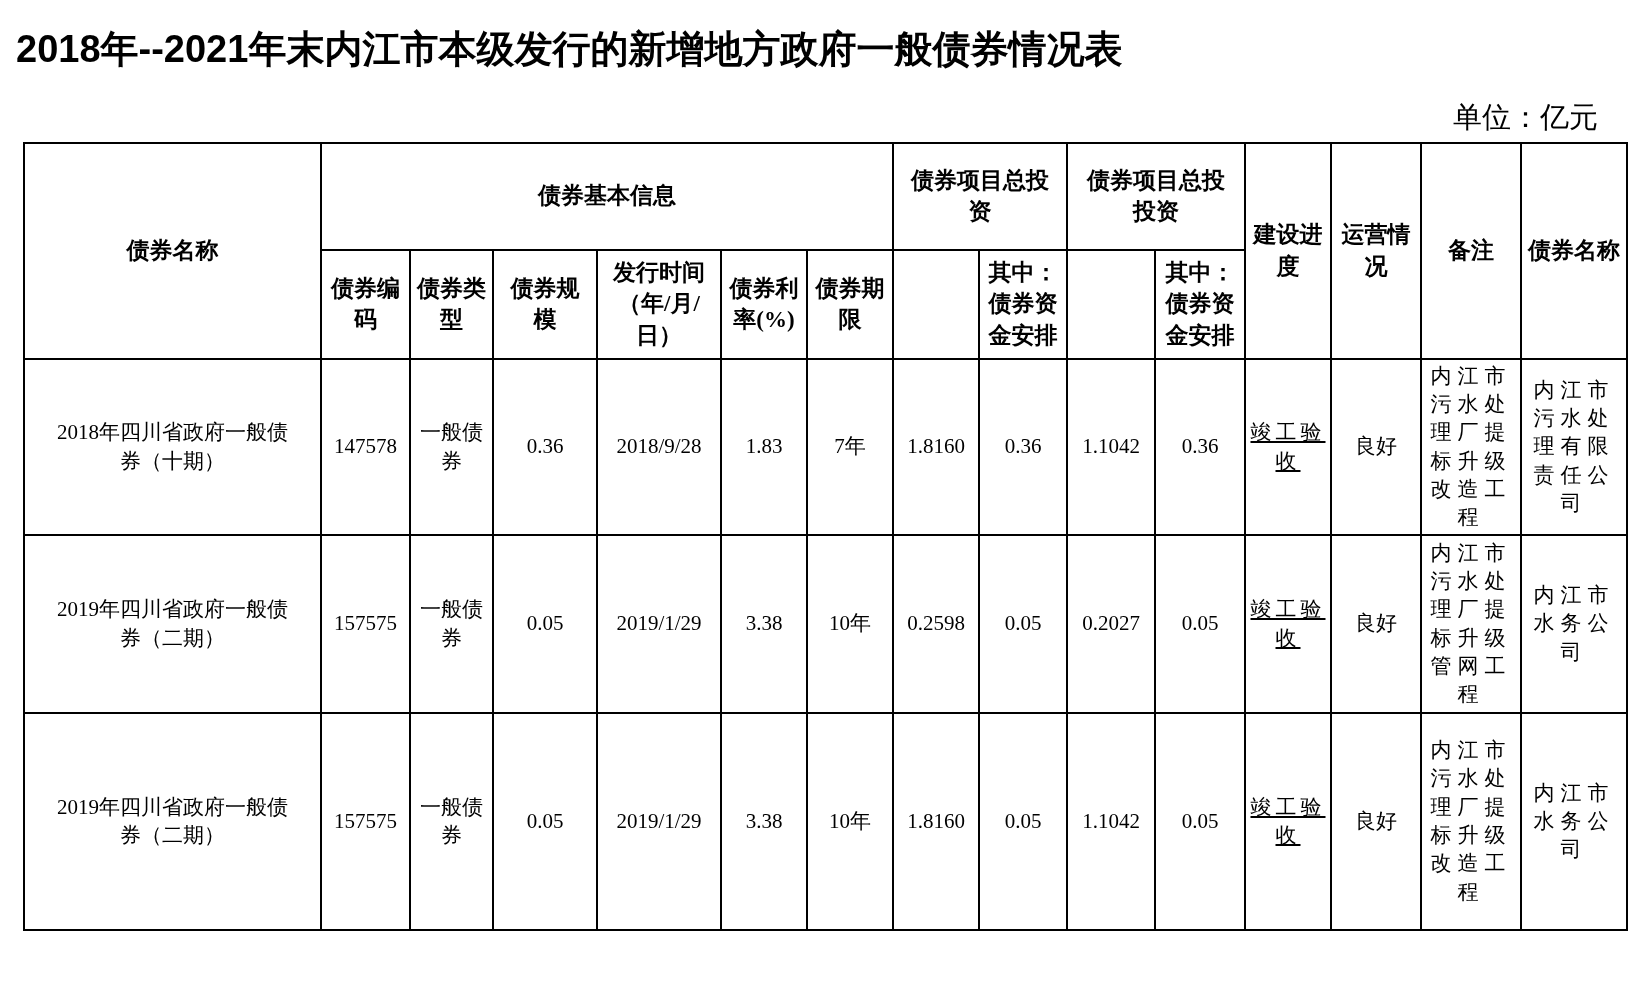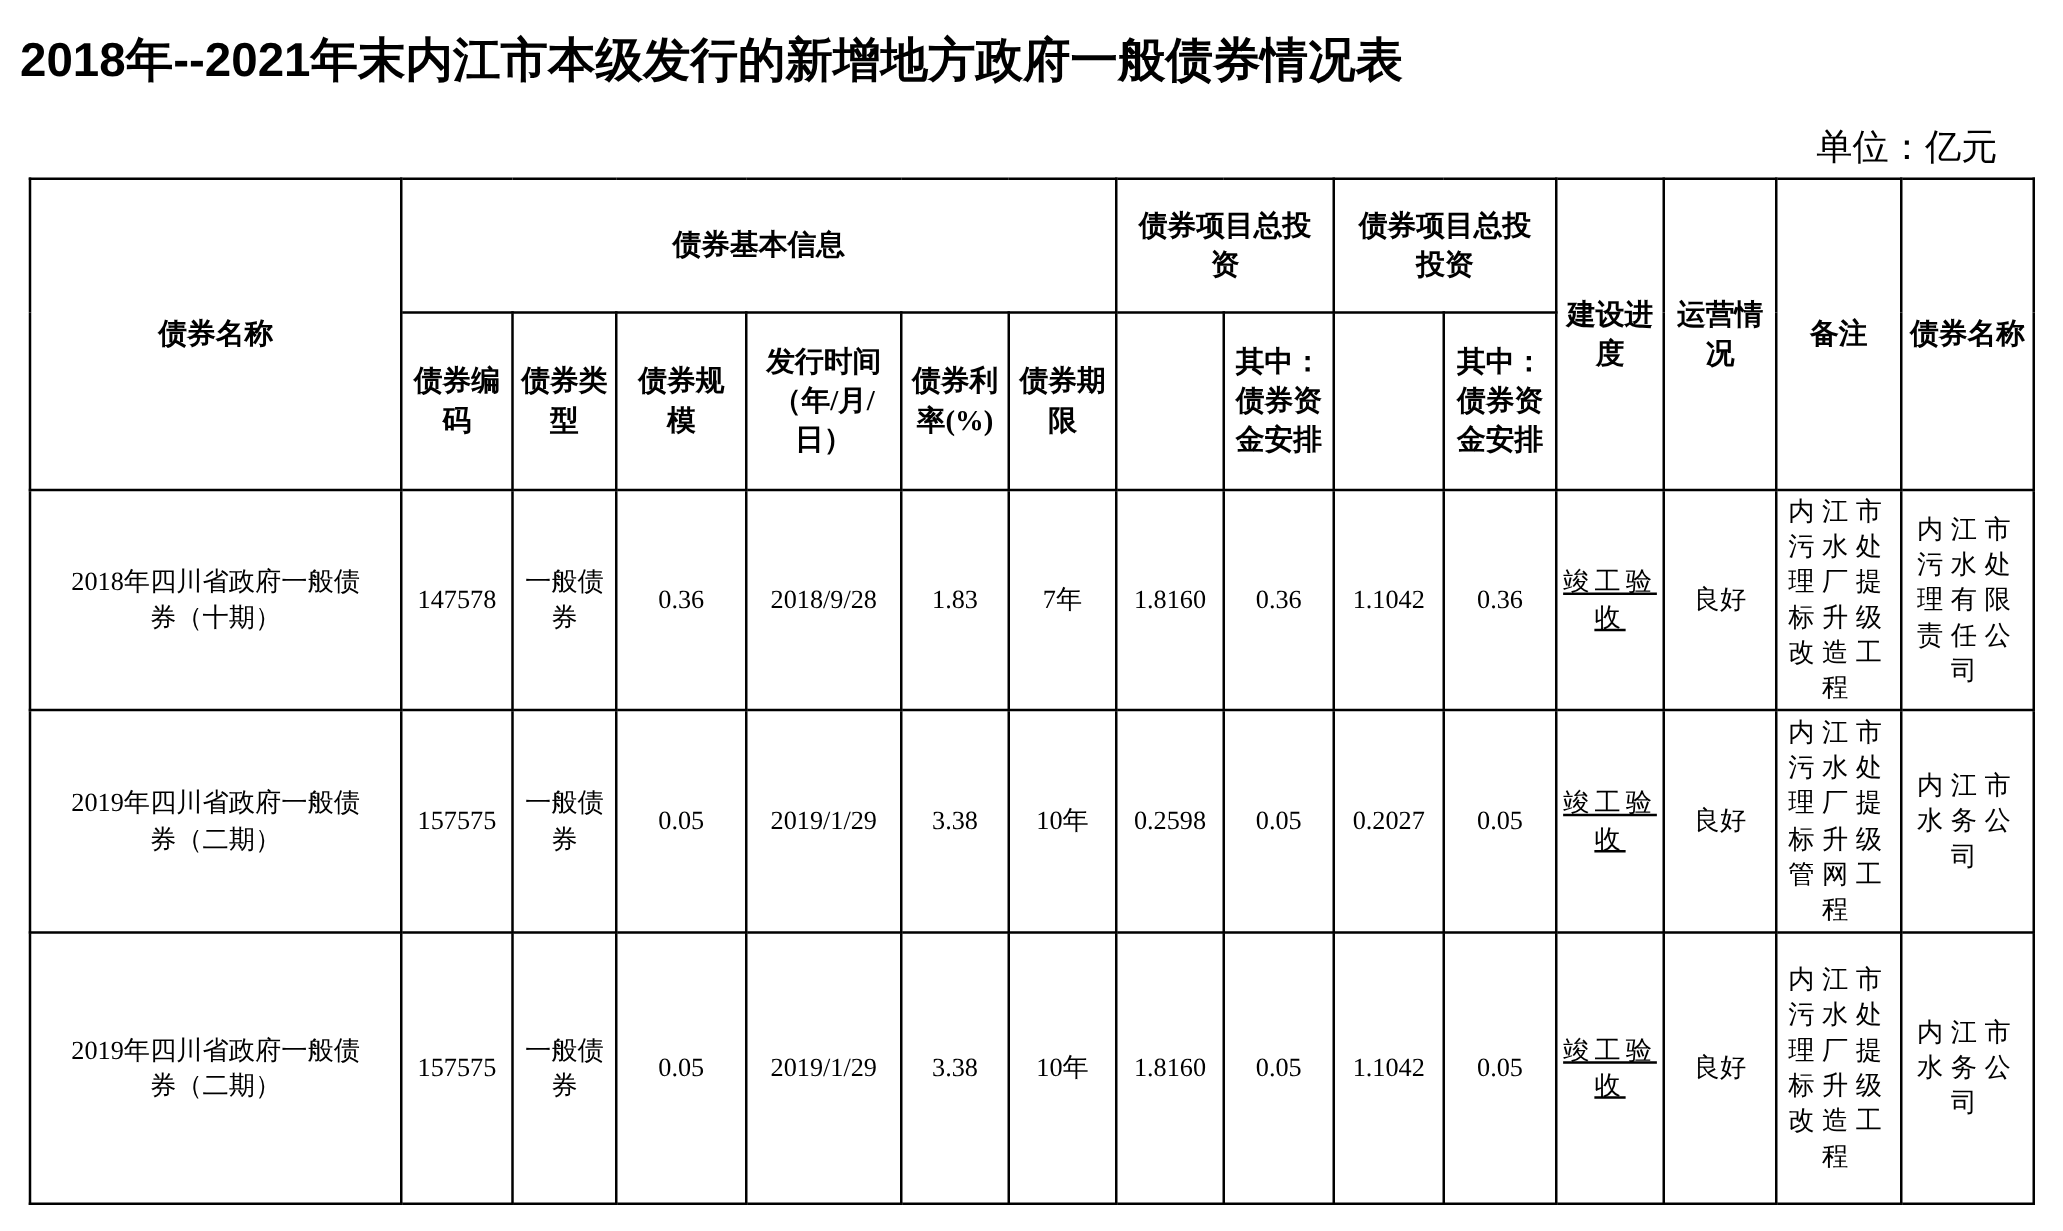--- a/index.html
+++ b/index.html
@@ -106,21 +106,21 @@
     <th colspan="2">债券项目总投
 投资</th>
     <th rowspan="2">建设进
 度</th>
     <th rowspan="2">运营情
 况</th>
     <th rowspan="2">备注</th>
     <th rowspan="2">债券名称</th>
   </tr>
 
-  <tr style="height:142px">
+  <tr style="height:109px">
     <th>债券编
 码</th>
     <th>债券类
 型</th>
     <th>债券规
 模</th>
     <th>发行时间
 （年/月/
 日）</th>
     <th>债券利

